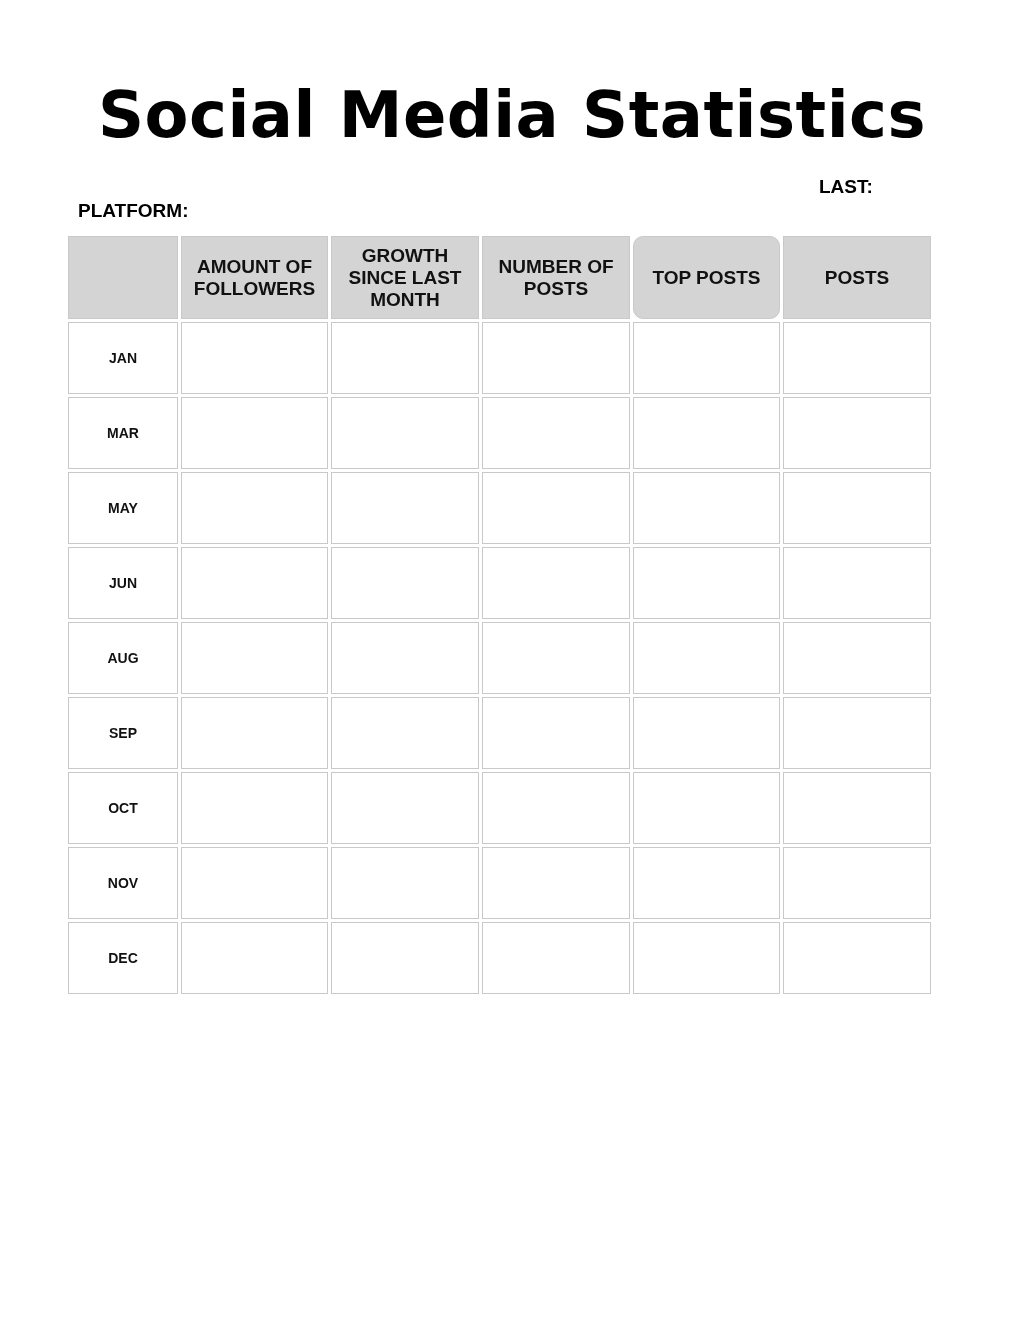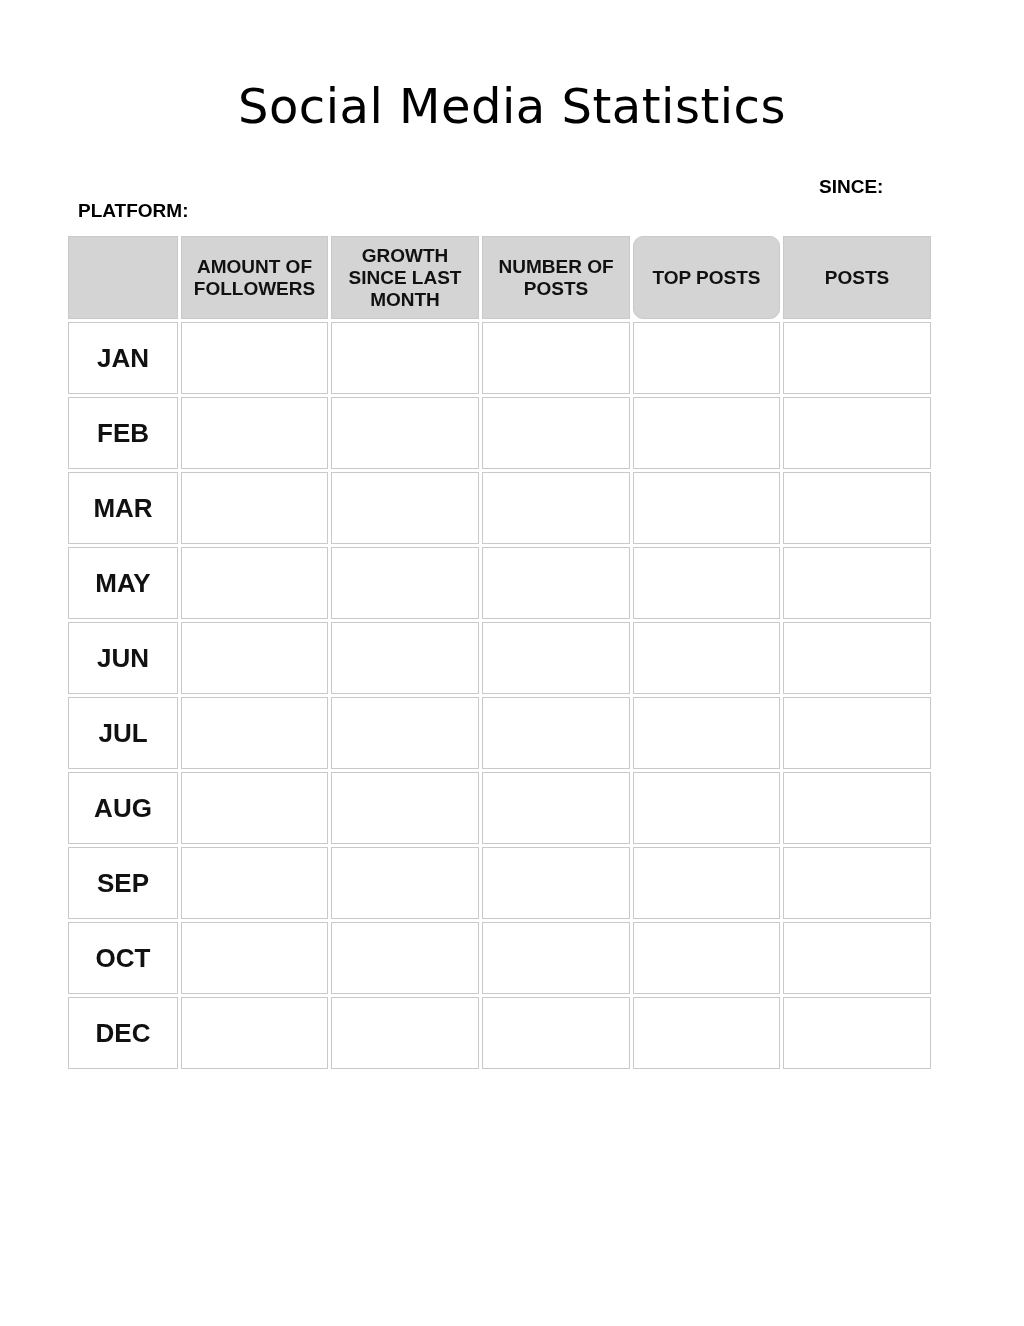--- a/index.html
+++ b/index.html
@@ -1,56 +1,48 @@
 <!DOCTYPE html>
 <html><head>
 <meta charset="utf-8">
 <style>
   html, body { margin:0; padding:0; background:#ffffff; }
   body { width:1024px; height:1326px; position:relative; font-family:"Liberation Sans", sans-serif; color:#111; }
-  .title { position:absolute; top:78px; left:0; width:1024px; text-align:center; font-family:"DejaVu Sans", sans-serif; font-weight:normal; font-size:48px; letter-spacing:0.5px; color:#000; }
+  .title { position:absolute; top:78px; left:0; width:1024px; text-align:center; font-family:"DejaVu Sans", sans-serif; font-weight:bold; font-size:64px; letter-spacing:0.5px; color:#000; }
   .label { position:absolute; font-weight:bold; font-size:19px; color:#000; }
   .platform { left:78px; top:200px; }
   .year { left:819px; top:176px; }
   table.grid { position:absolute; left:68px; top:236px; border-collapse:separate; border-spacing:3px; margin:-3px; }
   table.grid td, table.grid th { border:1.5px solid #c9c9c9; padding:0; }
   th { background:#d4d4d4; font-weight:bold; font-size:19px; line-height:22px; text-align:center; height:81px; }
   td { background:#fff; height:70px; }
-  td.month { font-weight:bold; font-size:26px; text-align:center; }
+  td.month { font-weight:bold; font-size:14px; text-align:center; }
   .c0 { width:108px; } .c1 { width:145px;margin-top:16px; } .c2 { width:146px; } .c3 { width:146px;text-align:center; } .c4 { width:145px;border-radius:10px; } .c5 { width:146px; }
 </style>
 </head>
 <body>
 
 <div class="title">Social Media Statistics</div>
 <div class="label platform">PLATFORM:</div>
-<div class="label year">SINCE:</div>
+<div class="label year">LAST:</div>
 
 <table class="grid">
   <thead>
     <tr>
       <th class="c0"></th>
       <th class="c1">AMOUNT OF FOLLOWERS</th>
       <th class="c2">GROWTH SINCE LAST MONTH</th>
       <th class="c3">NUMBER OF POSTS</th>
       <th class="c4">TOP POSTS</th>
       <th class="c5">POSTS</th>
     </tr>
   </thead>
   <tbody id="rows">
       <tr>
         <td class="month">JAN</td>
-        <td></td>
-        <td></td>
-        <td></td>
-        <td></td>
-        <td></td>
-      </tr>
-      <tr>
-        <td class="month">FEB</td>
         <td></td>
         <td></td>
         <td></td>
         <td></td>
         <td></td>
       </tr>
       <tr>
         <td class="month">MAR</td>
         <td></td>
         <td></td>
@@ -68,28 +60,20 @@
       </tr>
       <tr>
         <td class="month">JUN</td>
         <td></td>
         <td></td>
         <td></td>
         <td></td>
         <td></td>
       </tr>
       <tr>
-        <td class="month">JUL</td>
-        <td></td>
-        <td></td>
-        <td></td>
-        <td></td>
-        <td></td>
-      </tr>
-      <tr>
         <td class="month">AUG</td>
         <td></td>
         <td></td>
         <td></td>
         <td></td>
         <td></td>
       </tr>
       <tr>
         <td class="month">SEP</td>
         <td></td>
@@ -100,20 +84,28 @@
       </tr>
       <tr>
         <td class="month">OCT</td>
         <td></td>
         <td></td>
         <td></td>
         <td></td>
         <td></td>
       </tr>
       <tr>
+        <td class="month">NOV</td>
+        <td></td>
+        <td></td>
+        <td></td>
+        <td></td>
+        <td></td>
+      </tr>
+      <tr>
         <td class="month">DEC</td>
         <td></td>
         <td></td>
         <td></td>
         <td></td>
         <td></td>
       </tr>
     </tbody>
 </table>
 

